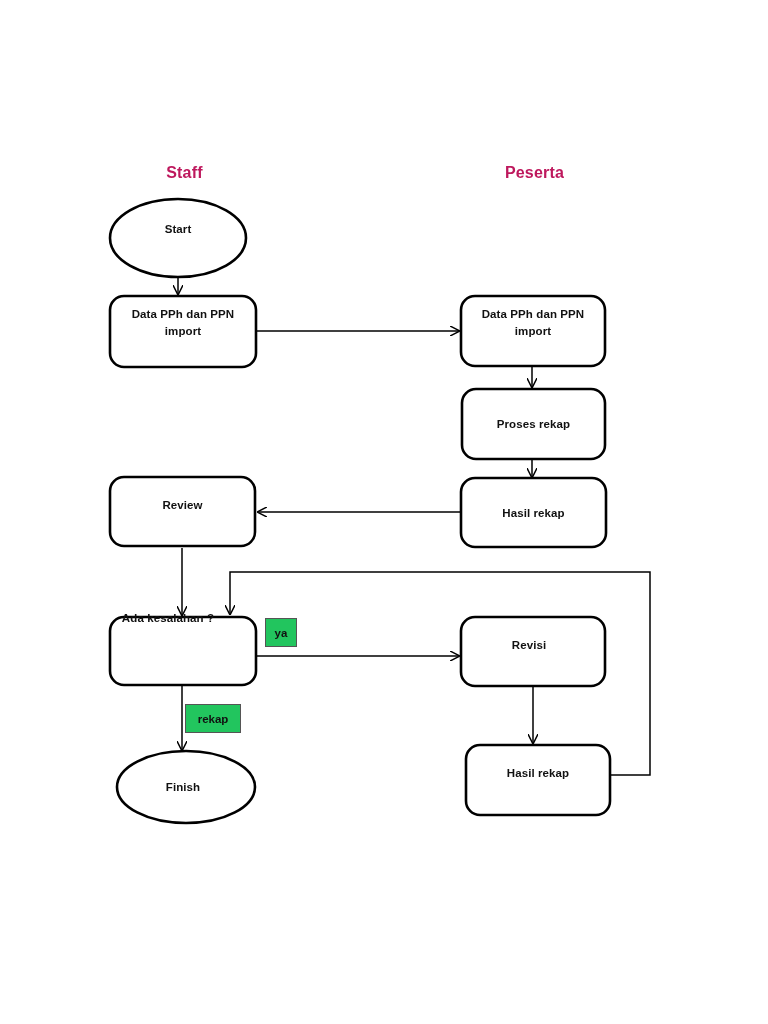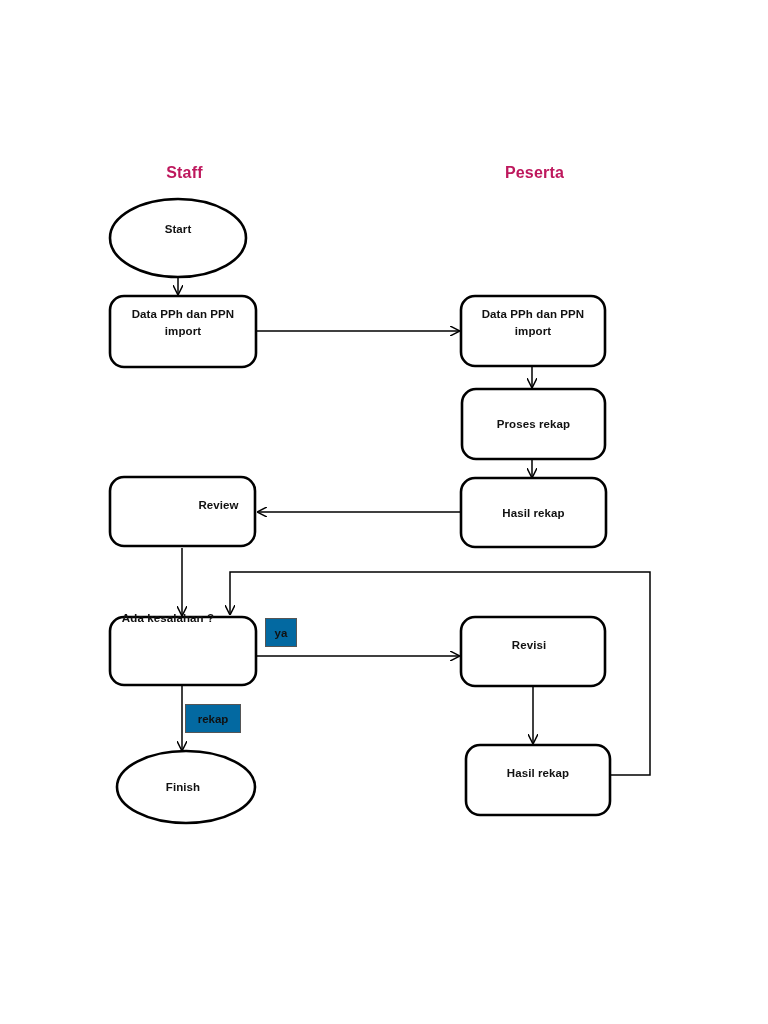--- a/index.html
+++ b/index.html
@@ -60,21 +60,21 @@
     color: #be185d;
     letter-spacing: 0.2px;
   }
   .lane-title.staff { left: 112px; width: 145px; }
   .lane-title.peserta { left: 462px; width: 145px; }
   .edge-label {
     position: absolute;
     font-size: 11.5px;
     font-weight: 600;
     color: #111111;
-    background: #0369a1;
+    background: #22c55e;
     border: 1px solid #555555;
     display: flex;
     align-items: center;
     justify-content: center;
     box-sizing: border-box;
   }
 </style>
 </head>
 <body>
 
@@ -140,21 +140,21 @@
   <div class="node-label" style="left:110px; top:306px; width:146px;">Data PPh dan PPN
 import</div>
 
   <div class="node-label" style="left:461px; top:306px; width:144px;">Data PPh dan PPN
 import</div>
 
   <div class="node-label" style="left:462px; top:416px; width:143px;">Proses rekap</div>
 
   <div class="node-label" style="left:461px; top:505px; width:145px;">Hasil rekap</div>
 
-  <div class="node-label" style="left:110px; top:497px; width:145px;margin-left:36px;">Review</div>
+  <div class="node-label" style="left:110px; top:497px; width:145px;">Review</div>
 
   <div class="node-label" style="left:110px; top:610px; width:116px;">Ada kesalahan ?</div>
 
   <div class="node-label" style="left:461px; top:637px; width:136px;">Revisi</div>
 
   <div class="node-label" style="left:466px; top:765px; width:144px;">Hasil rekap</div>
 
   <div class="node-label" style="left:117px; top:779px; width:132px;">Finish</div>
 
   <div class="edge-label" style="left:265px; top:618px; width:32px; height:29px;">ya</div>

